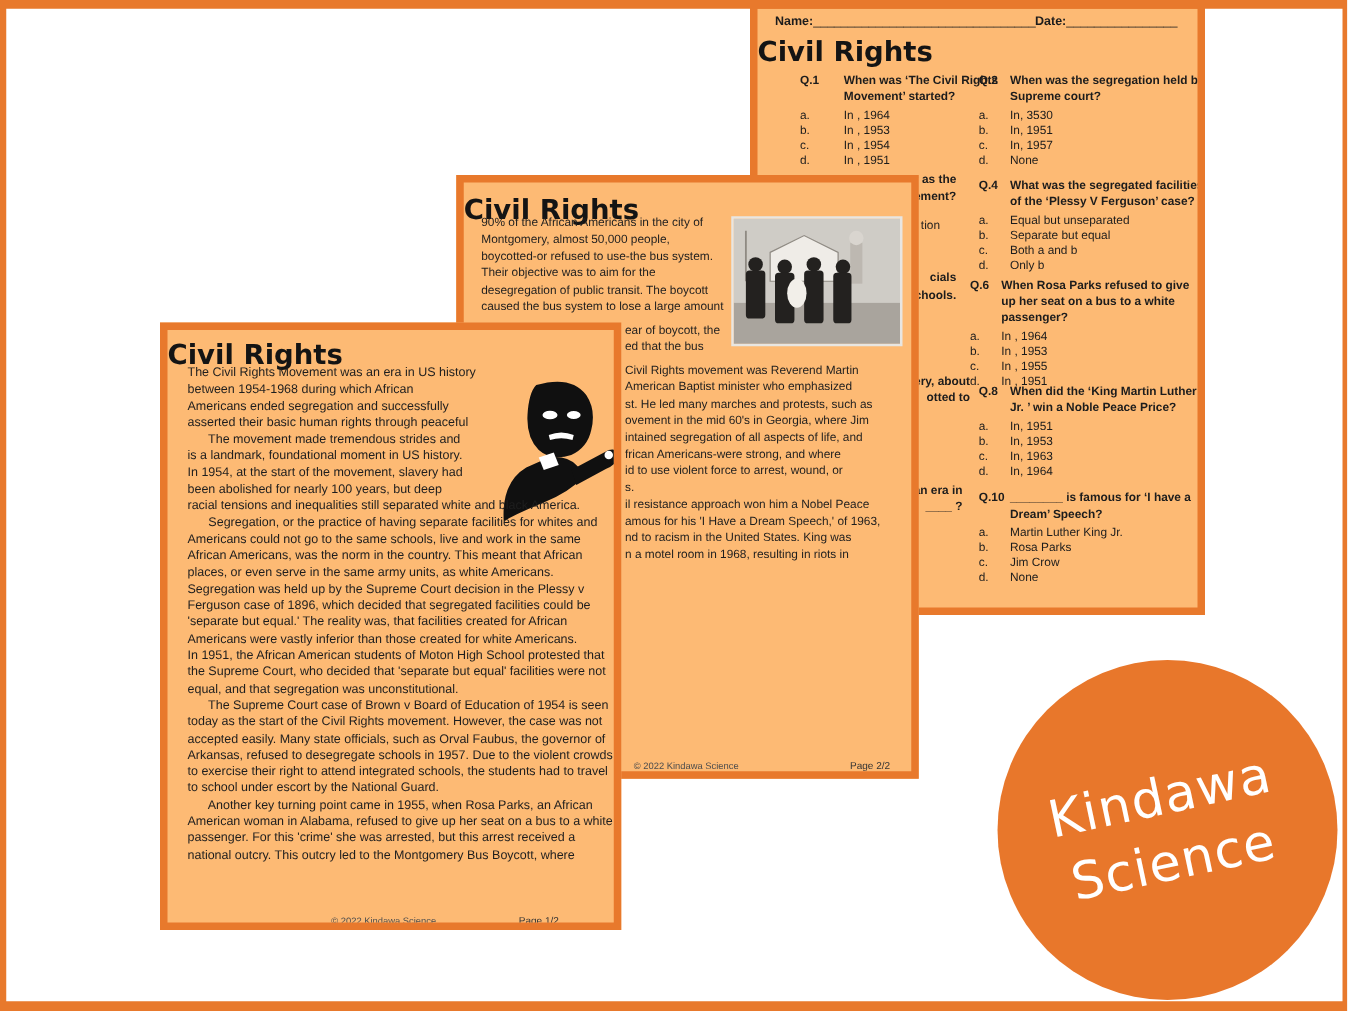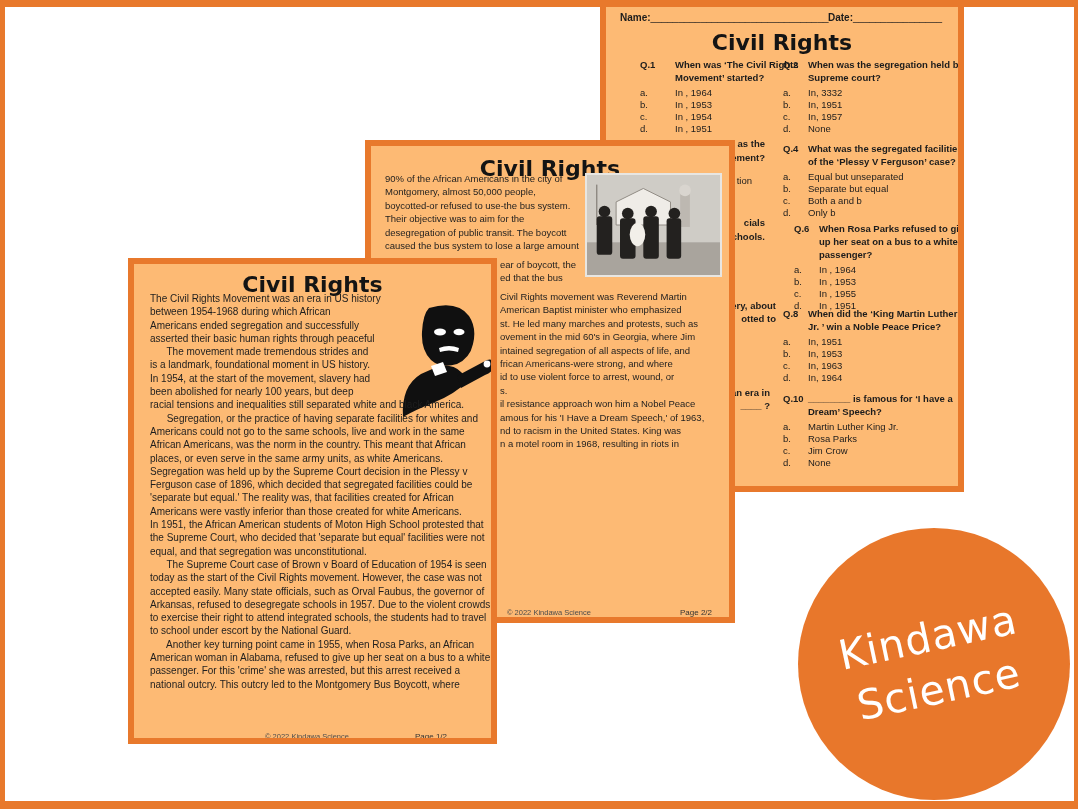--- a/index.html
+++ b/index.html
@@ -4,41 +4,41 @@
 <style>
   html,body{margin:0;padding:0;background:#fff}
   .canvas{position:relative;width:1078px;height:809px;background:#ffffff;overflow:hidden;
           font-family:"Liberation Sans",sans-serif;color:#262626}
   .frame{position:absolute;inset:0;box-sizing:border-box;border-style:solid;
          border-color:var(--accent);border-width:7px 4px 8px 5px;z-index:50;pointer-events:none}
   .page{position:absolute;background:#fdba74;border:6px solid var(--accent);box-sizing:border-box;overflow:hidden}
   .quiz{left:600px;top:1px;width:364px;height:491px;z-index:1}
   .p2{left:365px;top:140px;width:370px;height:483px;z-index:2}
   .p1{left:128px;top:258px;width:369px;height:486px;z-index:3}
-  .ptitle{position:absolute;left:0;right:0;text-align:center;font-family:"DejaVu Sans",sans-serif;
+  .ptitle{position:absolute;left:0;right:0;font-family:"DejaVu Sans",sans-serif;
           font-weight:800;font-size:22px;color:#141414;letter-spacing:0}
   .quiz .ptitle{top:23px}
   .p2 .ptitle{top:10px}
   .p1 .ptitle{top:8px}
   .namerow{position:absolute;top:5px;left:0;right:0;font-size:10px;color:#1c1c1c}
   .namerow .lbl{font-weight:600}
   .nm{position:absolute;left:14px;white-space:pre}
   .dt{position:absolute;left:222px;white-space:pre}
   
   .q{position:absolute;font-size:9.5px;color:#1c1c1c}
   .qhead{display:flex;font-weight:700;line-height:13px}
   .qlines .ql{display:block;white-space:pre}
   .qc1 .qnum,.qc1 .ol{flex:0 0 35px}
   .qc2 .qnum,.qc2 .ol{flex:0 0 25px}
   .opts{margin-top:3px}
   .opt{display:flex;line-height:12.1px;white-space:pre}
   #q1{left:34px;top:51px;width:145px}
   #q2{left:177px;top:51px;width:172px}
   #q4{left:177px;top:135px;width:172px}
-  #q6{left:188px;top:215px;width:172px}
+  #q6{left:170px;top:215px;width:172px}
   #q8{left:177px;top:300px;width:172px}
   #q10{left:177px;top:385px;width:172px}
   .frag{position:absolute;font-size:9.5px;text-align:right;white-space:pre;color:#1c1c1c}
   .frag.b{font-weight:700}
   #q3f{top:130px;right:193px;line-height:14px}
   #q3o{top:168px;right:206px;line-height:12px}
   #q5f{top:209px;right:193px;line-height:14px}
   #q7f{top:292px;right:182px;line-height:13px}
   #q9f{top:380px;right:188px;line-height:12.5px}
   .pfooter{position:absolute;font-size:7.5px;color:#4d4d4d}
@@ -92,21 +92,21 @@
 
     <div class="q qc2" id="q2">
       <div class="qhead">
           <span class="qnum">Q.2</span>
         <span class="qlines">
             <span class="ql">When was the segregation held by</span>
             <span class="ql">Supreme court?</span>
           </span>
         </div>
       <div class="opts">
-        <div class="opt"><span class="ol">a.</span><span>In, 3332</span></div>
+        <div class="opt"><span class="ol">a.</span><span>In, 3530</span></div>
         <div class="opt"><span class="ol">b.</span><span>In, 1951</span></div>
         <div class="opt"><span class="ol">c.</span><span>In, 1957</span></div>
         <div class="opt"><span class="ol">d.</span><span>None</span></div>
       </div>
     </div>
 
     <div class="frag b" id="q3f"><div class="qfragline">y as the</div><div class="qfragline">vement?</div></div>
     <div class="frag" id="q3o">tion</div>
 
     <div class="q qc2" id="q4">

